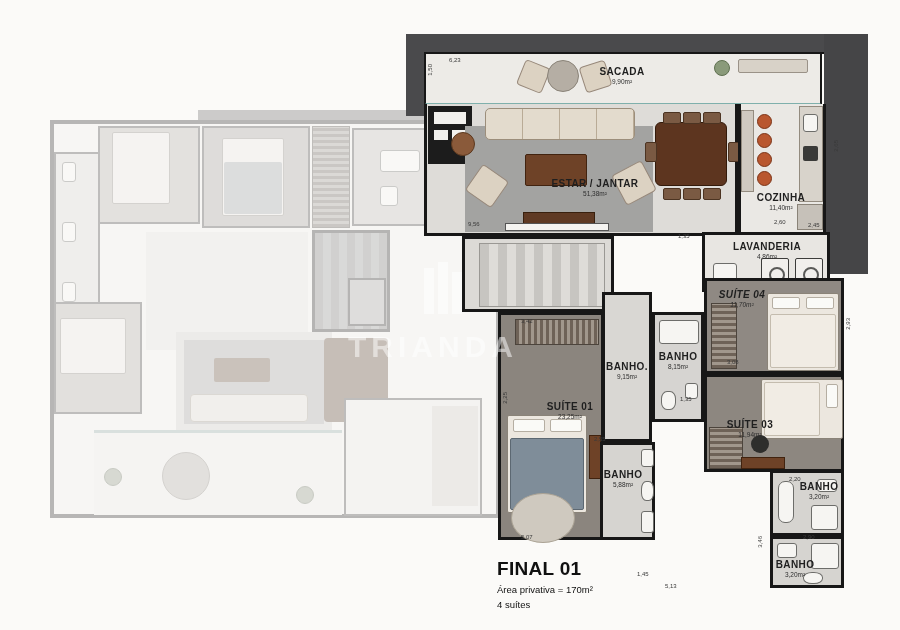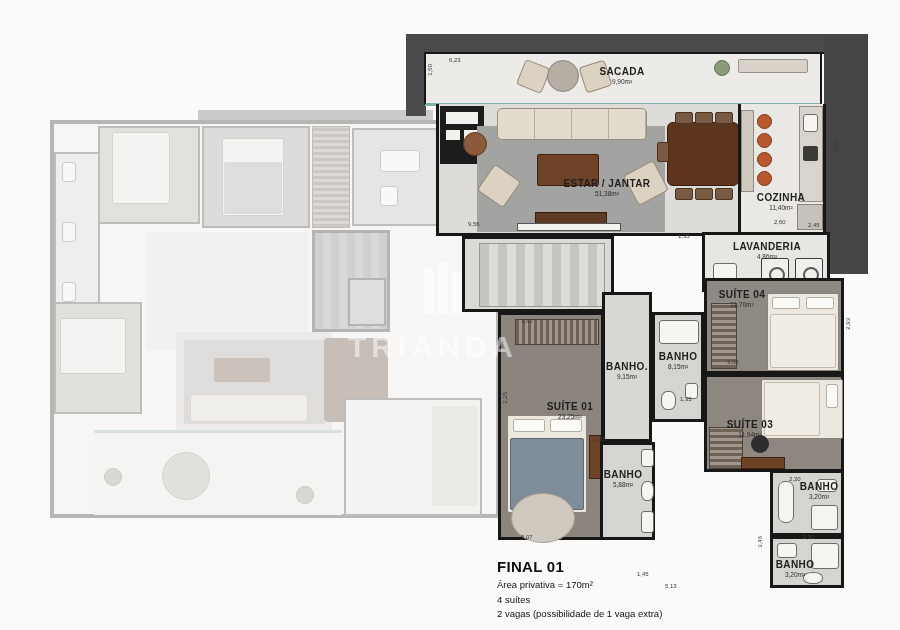--- a/index.html
+++ b/index.html
@@ -27,21 +27,21 @@
            border:2px solid #5a5a58;}
   .stool{position:absolute;width:13px;height:13px;border-radius:50%;background:#b9572f;border:1px solid #7c3417;}
   .chair{position:absolute;background:#dcd2c2;border:1px solid #97887a;border-radius:4px;}
   .wchair{position:absolute;background:#7a5a43;border:1px solid #4c3422;border-radius:2px;}
   .stairs{position:absolute;background:repeating-linear-gradient(90deg,#c7c5c1 0 9px,#dedcd8 9px 18px);
           border:1px solid #9a9894;}
   .ghost{position:absolute;left:0;top:0;width:900px;height:630px;opacity:.33;filter:saturate(.55);z-index:1;}
   .band{position:absolute;z-index:1;}
   .wm{position:absolute;z-index:45;color:rgba(255,255,255,.5);font-weight:bold;}
   .info{position:absolute;left:497px;top:558px;z-index:30;color:#101010;}
-  .info .t{font-size:15px;font-weight:bold;letter-spacing:.3px;margin-bottom:3px;}
+  .info .t{font-size:19px;font-weight:bold;letter-spacing:.3px;margin-bottom:3px;}
   .info .l{font-size:9.5px;line-height:1.55;}
   .plant{position:absolute;border-radius:50%;background:#8a9a7a;border:1px solid #5f7050;}
   .rug-round{position:absolute;border-radius:50%;background:#cfc9bf;border:1px solid #aaa294;}
 </style>
 </head>
 <body>
 
 <div class="canvas">
 
   <div class="ghost">
@@ -87,21 +87,21 @@
     <div class="abs" style="left:121px;top:6px;width:32px;height:32px;border-radius:50%;background:#b5aea4;border:1px solid #8a8378;"></div>
     <div class="chair" style="left:156px;top:9px;width:25px;height:25px;transform:rotate(-18deg);"></div>
     <div class="plant" style="left:288px;top:6px;width:14px;height:14px;"></div>
     <div class="abs" style="left:312px;top:5px;width:70px;height:14px;background:#d8d2c8;border:1px solid #9a9288;border-radius:2px;"></div>
     <div class="rlabel" style="left:148px;top:12px;width:96px;">
       <div class="rn">SACADA</div>
       <div class="ra">9,90m²</div>
     </div>
   </div>
 
-  <div class="room" style="left:436px;top:104px;width:314px;height:132px;background:#dedcd8;border-top:none;z-index:2;">
+  <div class="room" style="left:424px;top:104px;width:314px;height:132px;background:#dedcd8;border-top:none;z-index:2;">
     <div class="abs" style="left:1px;top:2px;width:44px;height:58px;background:#1c1c1c;">
       <div class="abs" style="left:6px;top:6px;width:32px;height:12px;background:#f2f1ee;"></div>
       <div class="abs" style="left:6px;top:24px;width:14px;height:10px;background:#f2f1ee;"></div>
       <div class="abs" style="left:24px;top:24px;width:14px;height:10px;background:#f2f1ee;"></div>
     </div>
     <div class="abs" style="left:38px;top:22px;width:188px;height:106px;background:#a3a3a1;"></div>
     <div class="abs" style="left:58px;top:4px;width:150px;height:32px;background:#e3dbcd;border:1px solid #9c8e7b;border-radius:5px;background-image:repeating-linear-gradient(90deg,transparent 0 36px,#b9ab96 36px 37px);"></div>
     <div class="abs" style="left:24px;top:28px;width:24px;height:24px;border-radius:50%;background:#8a5a3a;border:1px solid #5c391f;"></div>
     <div class="abs" style="left:98px;top:50px;width:62px;height:32px;background:#6e4227;border:1px solid #41230f;border-radius:2px;"></div>
     <div class="chair" style="left:44px;top:66px;width:30px;height:30px;transform:rotate(35deg);"></div>
@@ -164,21 +164,21 @@
   <div class="room" style="left:652px;top:312px;width:52px;height:110px;background:#d6d4d1;z-index:2;">
     <div class="fixt" style="left:4px;top:5px;width:40px;height:24px;"></div>
     <div class="fixt" style="left:30px;top:68px;width:13px;height:16px;"></div>
     <div class="fixt" style="left:6px;top:76px;width:15px;height:19px;border-radius:40%;"></div>
     <div class="rlabel" style="left:2px;top:36px;width:42px;">
       <div class="rn">BANHO</div>
       <div class="ra">8,15m²</div>
     </div>
   </div>
 
-  <div class="room" style="left:704px;top:278px;width:140px;height:96px;background:#8f8983;z-index:2;">
+  <div class="room" style="left:704px;top:278px;width:140px;height:96px;background:#8f8983;z-index:2;font-style:italic;">
     <div class="hatchv" style="left:4px;top:22px;width:26px;height:66px;"></div>
     <div class="bed" style="left:60px;top:12px;width:72px;height:78px;">
       <div class="pillow" style="left:4px;top:3px;width:28px;height:12px;"></div>
       <div class="pillow" style="left:38px;top:3px;width:28px;height:12px;"></div>
       <div class="blanket" style="left:2px;top:20px;width:66px;height:54px;background:#f1ece4;border:1px solid #c4bcae;"></div>
     </div>
     <div class="rlabel" style="left:6px;top:8px;width:58px;">
       <div class="rn">SUÍTE 04</div>
       <div class="ra">11,70m²</div>
     </div>
@@ -268,16 +268,15 @@
     <div class="abs" style="left:0;top:6px;width:10px;height:46px;background:rgba(255,255,255,.5);"></div>
     <div class="abs" style="left:14px;top:0;width:10px;height:52px;background:rgba(255,255,255,.5);"></div>
     <div class="abs" style="left:28px;top:10px;width:10px;height:42px;background:rgba(255,255,255,.5);"></div>
   </div>
   <div class="wm" style="left:348px;top:330px;font-size:30px;letter-spacing:5px;">TRIANDA</div>
 
   <div class="info">
     <div class="t">FINAL 01</div>
     <div class="l">Área privativa = 170m²</div>
     <div class="l">4 suítes</div>
-    <div class="l">2 vagas (possibilidade de 1 vaga extra)</div>
   </div>
 
 </div>
 
 </body></html>

